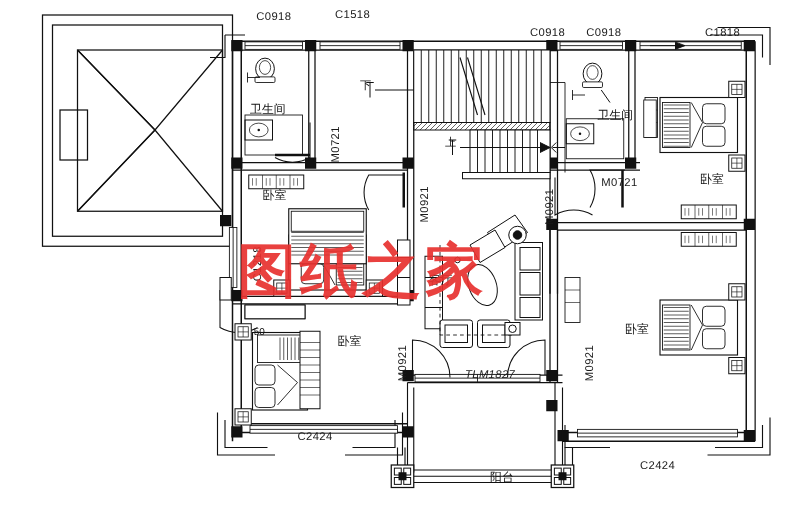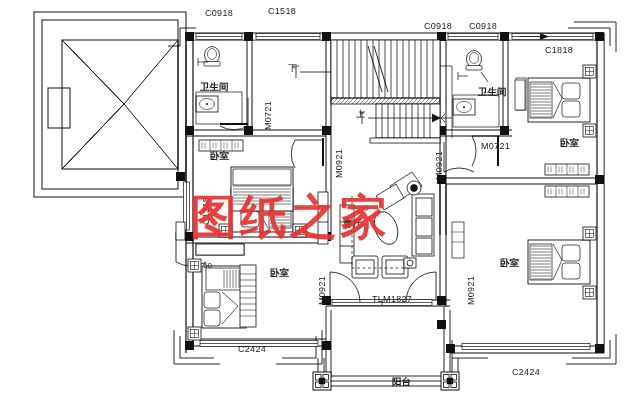--- a/index.html
+++ b/index.html
@@ -3,21 +3,21 @@
 <meta charset="utf-8">
 <style>
   html,body{margin:0;padding:0;background:#ffffff;}
   body{width:640px;height:412px;overflow:hidden;
        font-family:"Liberation Sans","DejaVu Sans",sans-serif;}
   #stage{position:relative;width:640px;height:412px;background:#ffffff;}
   #stage svg{position:absolute;left:0;top:0;}
   .lbl{position:absolute;font-size:9px;color:#1a1a1a;white-space:nowrap;
        letter-spacing:0.3px;font-family:"Liberation Sans","DejaVu Sans",sans-serif;}
   .lbl.vert{transform-origin:0 0;transform:rotate(-90deg);}
-  .room{position:absolute;font-size:9.5px;color:#111;white-space:nowrap;font-weight:bold;}
+  .room{position:absolute;font-size:9.5px;color:#111;white-space:nowrap;}
   .mark{position:absolute;font-size:9px;color:#111;}
   #watermark{position:absolute;left:190px;top:186px;font-size:47px;
              color:#e8312f;font-weight:bold;letter-spacing:3px;
              font-family:"DejaVu Sans","Liberation Sans",sans-serif;
              opacity:.92;pointer-events:none;}
 </style>
 </head>
 <body>
 
 <div id="stage">
@@ -447,32 +447,32 @@
       <line x1="318" y1="206" x2="328" y2="206"></line>
       <line x1="318" y1="222" x2="328" y2="222"></line>
       <rect x="176" y="222" width="9" height="18" fill="#fff"></rect>
     </g>
   </svg>
 
   <div class="lbl" style="left:205px;top:8px;">C0918</div>
   <div class="lbl" style="left:268px;top:6px;">C1518</div>
   <div class="lbl" style="left:424px;top:21px;">C0918</div>
   <div class="lbl" style="left:469px;top:21px;">C0918</div>
-  <div class="lbl" style="left:545px;top:21px;margin-top:24px;">C1818</div>
+  <div class="lbl" style="left:564px;top:21px;">C1818</div>
   <div class="lbl vert" style="left:201px;top:225px;">C1218</div>
   <div class="lbl" style="left:238px;top:344px;">C2424</div>
   <div class="lbl" style="left:512px;top:367px;">C2424</div>
 
   <div class="lbl vert" style="left:263px;top:130px;">M0721</div>
   <div class="lbl vert" style="left:334px;top:178px;">M0921</div>
   <div class="lbl vert" style="left:434px;top:180px;">M0921</div>
   <div class="lbl" style="left:481px;top:141px;">M0721</div>
   <div class="lbl vert" style="left:317px;top:305px;">M0921</div>
   <div class="lbl vert" style="left:466px;top:305px;">M0921</div>
-  <div class="lbl" style="left:372px;top:294px;">TLM1827</div>
+  <div class="lbl" style="left:372px;top:294px;font-style:italic;">TLM1827</div>
 
   <div class="room" style="left:200px;top:81px;">卫生间</div>
   <div class="room" style="left:478px;top:86px;">卫生间</div>
   <div class="room" style="left:210px;top:150px;">卧室</div>
   <div class="room" style="left:270px;top:267px;">卧室</div>
   <div class="room" style="left:560px;top:137px;">卧室</div>
   <div class="room" style="left:500px;top:257px;">卧室</div>
   <div class="room" style="left:343px;top:218px;">客厅</div>
   <div class="room" style="left:392px;top:376px;">阳台</div>
 

